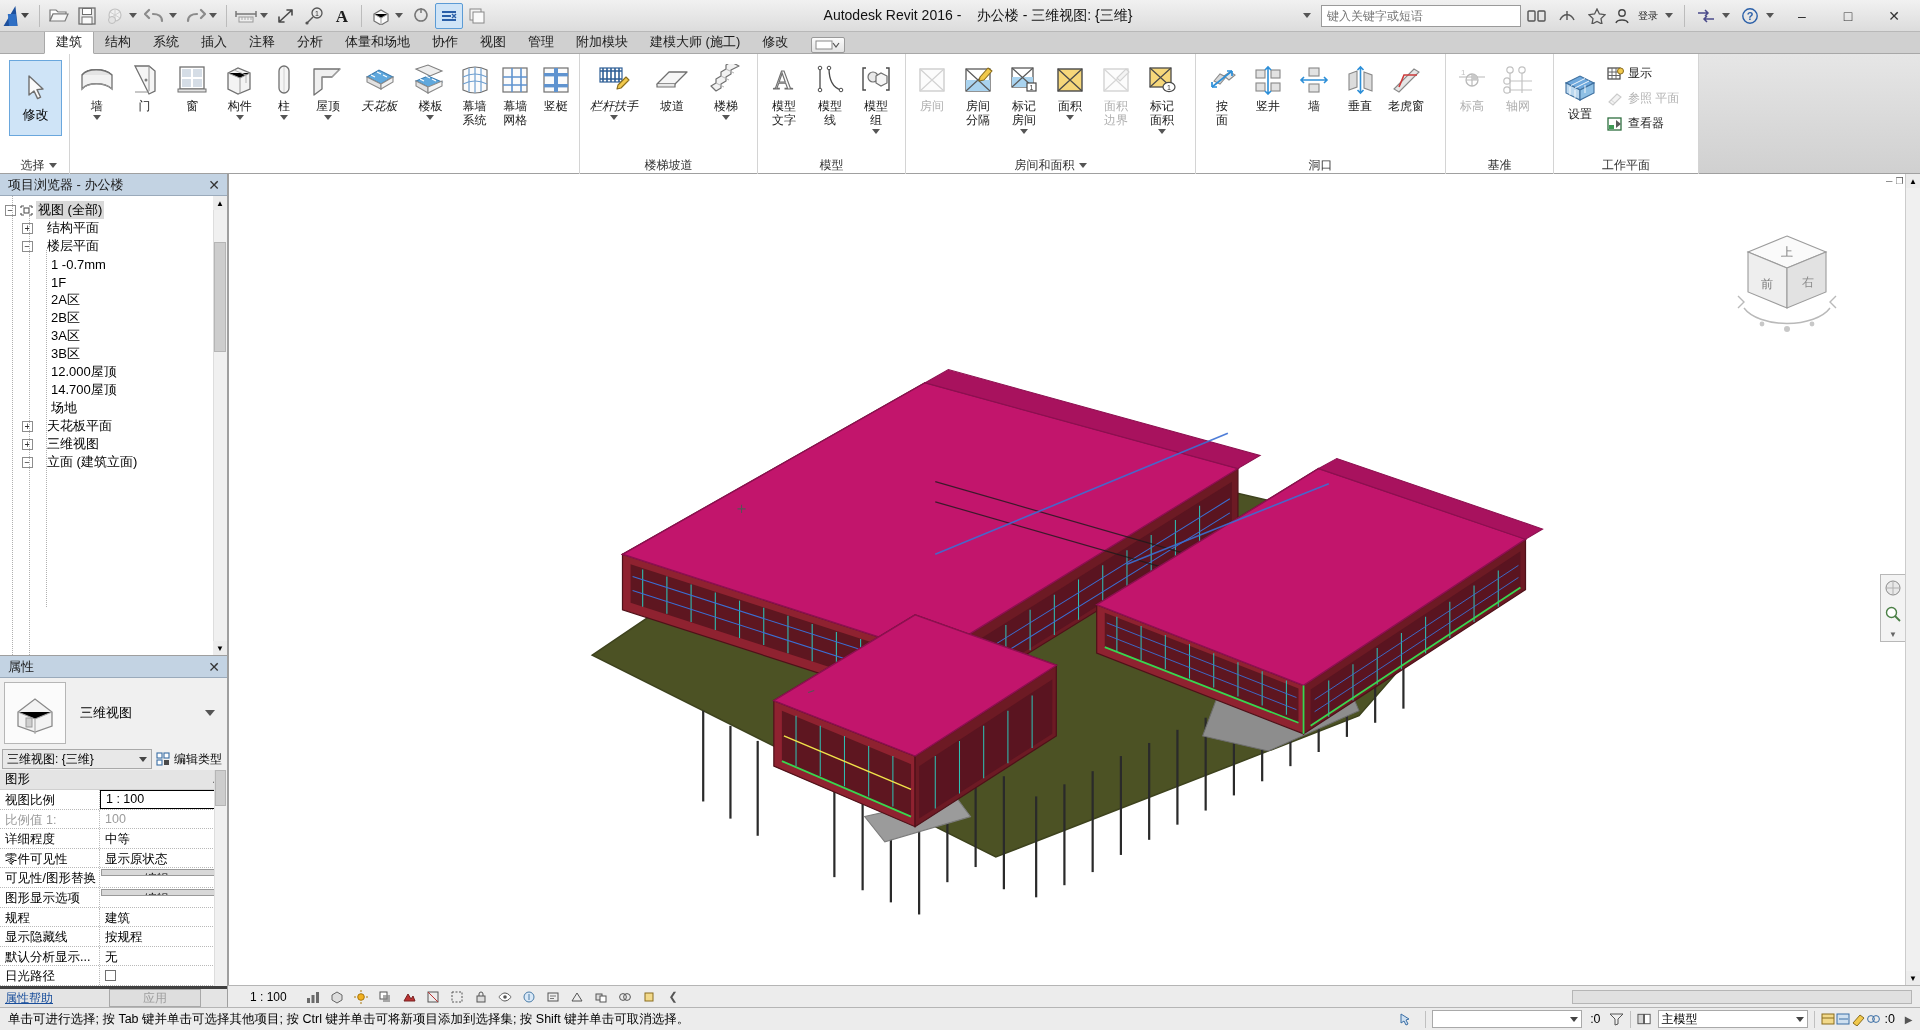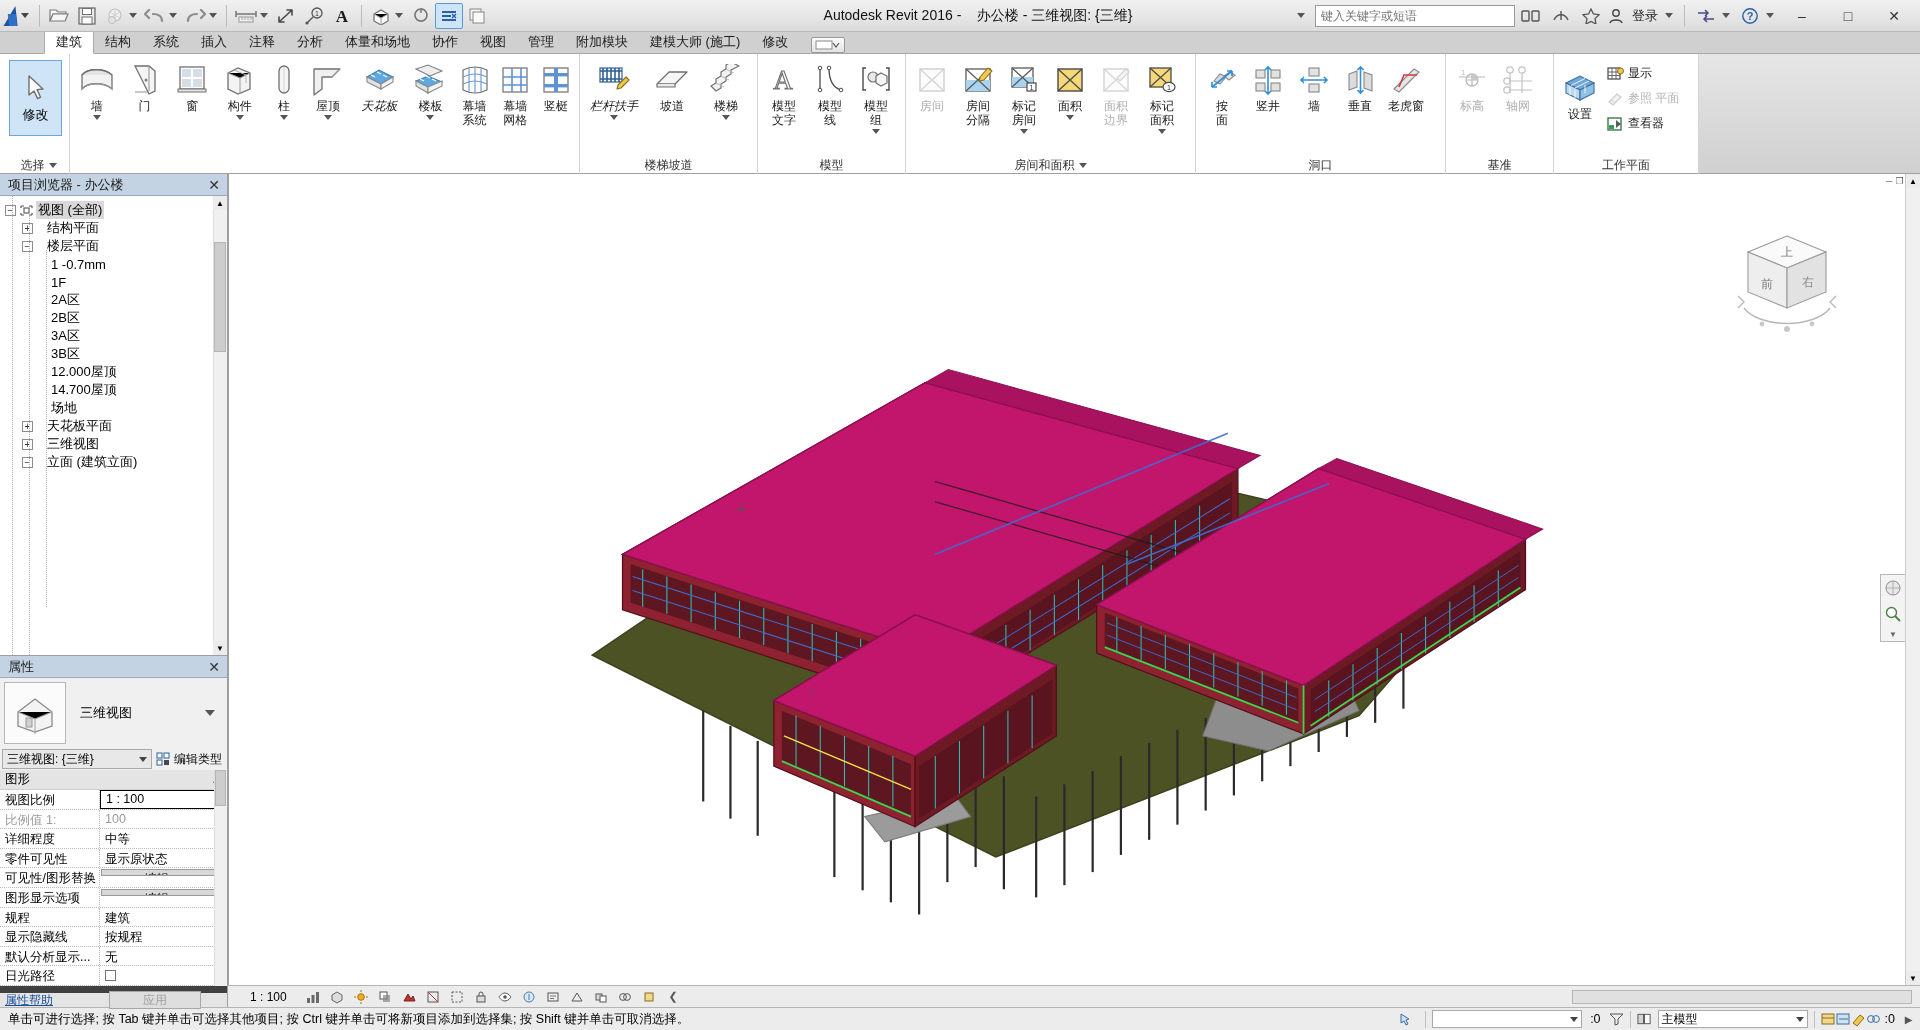--- a/index.html
+++ b/index.html
@@ -17,21 +17,21 @@
   .capdrop{ width:0;height:0;border-left:4px solid transparent;border-right:4px solid transparent;border-top:5px solid #444; margin-left:2px;}
   .qsep{ width:1px; height:22px; background:#bcbcbc; margin:0 5px; }
   .qicon{ width:28px;height:26px; display:flex;align-items:center;justify-content:center; cursor:default;}
   .qicon svg{ display:block; }
   .qicon.sel{ background:#cfe4f7; border:1px solid #5b9bd5; border-radius:2px; }
   .qarrow{ width:0;height:0;border-left:4px solid transparent;border-right:4px solid transparent;border-top:5px solid #555; margin:0 4px 0 0; align-self:center;}
   .title{ position:absolute; left:0; right:0; text-align:center; font-size:14px; color:#111; pointer-events:none;margin-left:36px;}
   .qright{ margin-left:auto; display:flex; align-items:center; gap:2px; padding-right:4px; }
   .searchbox{ width:200px; height:22px; background:#fff; border:1px solid #9a9a9a; font-size:12px;
               color:#9a9a9a; padding:2px 5px; outline:none;}
-  .qlink{ font-size:13px; color:#222; padding:0 5px; white-space:nowrap;}
+  .qlink{ font-size:10px; color:#222; padding:0 5px; white-space:nowrap;}
   .wbtn{ width:44px;height:31px; display:flex;align-items:center;justify-content:center; font-size:14px; color:#333;}
 
   
   .tabs{ height:22px; background:#d0d0d0; display:flex; align-items:flex-end; padding-left:44px;
          border-bottom:1px solid #a8a8a8; }
   .tab{ padding:2px 11px 3px; font-size:13px; color:#1b1b1b; line-height:17px; white-space:nowrap;}
   .tab.active{ background:#fff; border:1px solid #a8a8a8; border-bottom:1px solid #fff; margin-bottom:-1px; }
   .tabbtn{ margin-left:12px; width:34px;height:16px; border:1px solid #9a9a9a; background:linear-gradient(#fbfbfb,#e3e3e3);
            border-radius:2px; display:flex; align-items:center;justify-content:center; }
 
@@ -93,21 +93,21 @@
            border-bottom:1px solid #cfcfcf; justify-content:space-between; padding-right:6px;}
   .prow{ height:19.6px; display:flex; border-bottom:1px dotted #b9b9b9; align-items:stretch; font-size:12.5px;}
   .pk{ width:100px; padding:2px 0 0 5px; border-right:1px dotted #b9b9b9; white-space:nowrap; overflow:hidden;}
   .pk.dim{ color:#9b9b9b; }
   .pv{ flex:1; padding:2px 0 0 5px; white-space:nowrap; overflow:hidden;}
   .pv.dim{ color:#9b9b9b; }
   .pv.boxed{ border:1px solid #000; margin:0; padding:1px 0 0 5px; background:#fff;}
   .pv.btnlike{ background:#d8d8d8; border:1px solid #9a9a9a; text-align:center; padding:1px 0 0; margin:1px 4px 11px 1px;}
   .pv.chk{ }
   .cbx{ width:11px;height:11px;border:1px solid #707070;background:#fff;display:inline-block;margin-top:2px;}
-  .propfoot{ height:21px; background:#e4e4e4; display:flex; align-items:center; border-top:7px solid #404040; font-size:12px;}
+  .propfoot{ height:21px; background:#e4e4e4; display:flex; align-items:center; border-top:3px solid #404040; font-size:12px;}
   .helplink{ color:#1a4f9c; text-decoration:underline; padding-left:5px; }
   .applybtn{ margin-left:auto; margin-right:26px; width:92px; height:18px; background:#dedede; border:1px solid #a8a8a8;
              text-align:center; color:#9e9e9e; font-size:12px; line-height:16px;}
 
   
   .canvaswrap{ flex:1; display:flex; flex-direction:column; background:#fff; position:relative; }
   .canvas{ flex:1; position:relative; overflow:hidden; background:#fff; border-left:1px solid #9f9f9f;}
   .viewctrl{ height:22px; background:#ececec; border-top:1px solid #b5b5b5; display:flex; align-items:center;
              gap:9px; padding:0 8px; font-size:12px;}
   .vcico{ width:15px;height:15px; display:flex;align-items:center;justify-content:center;}

